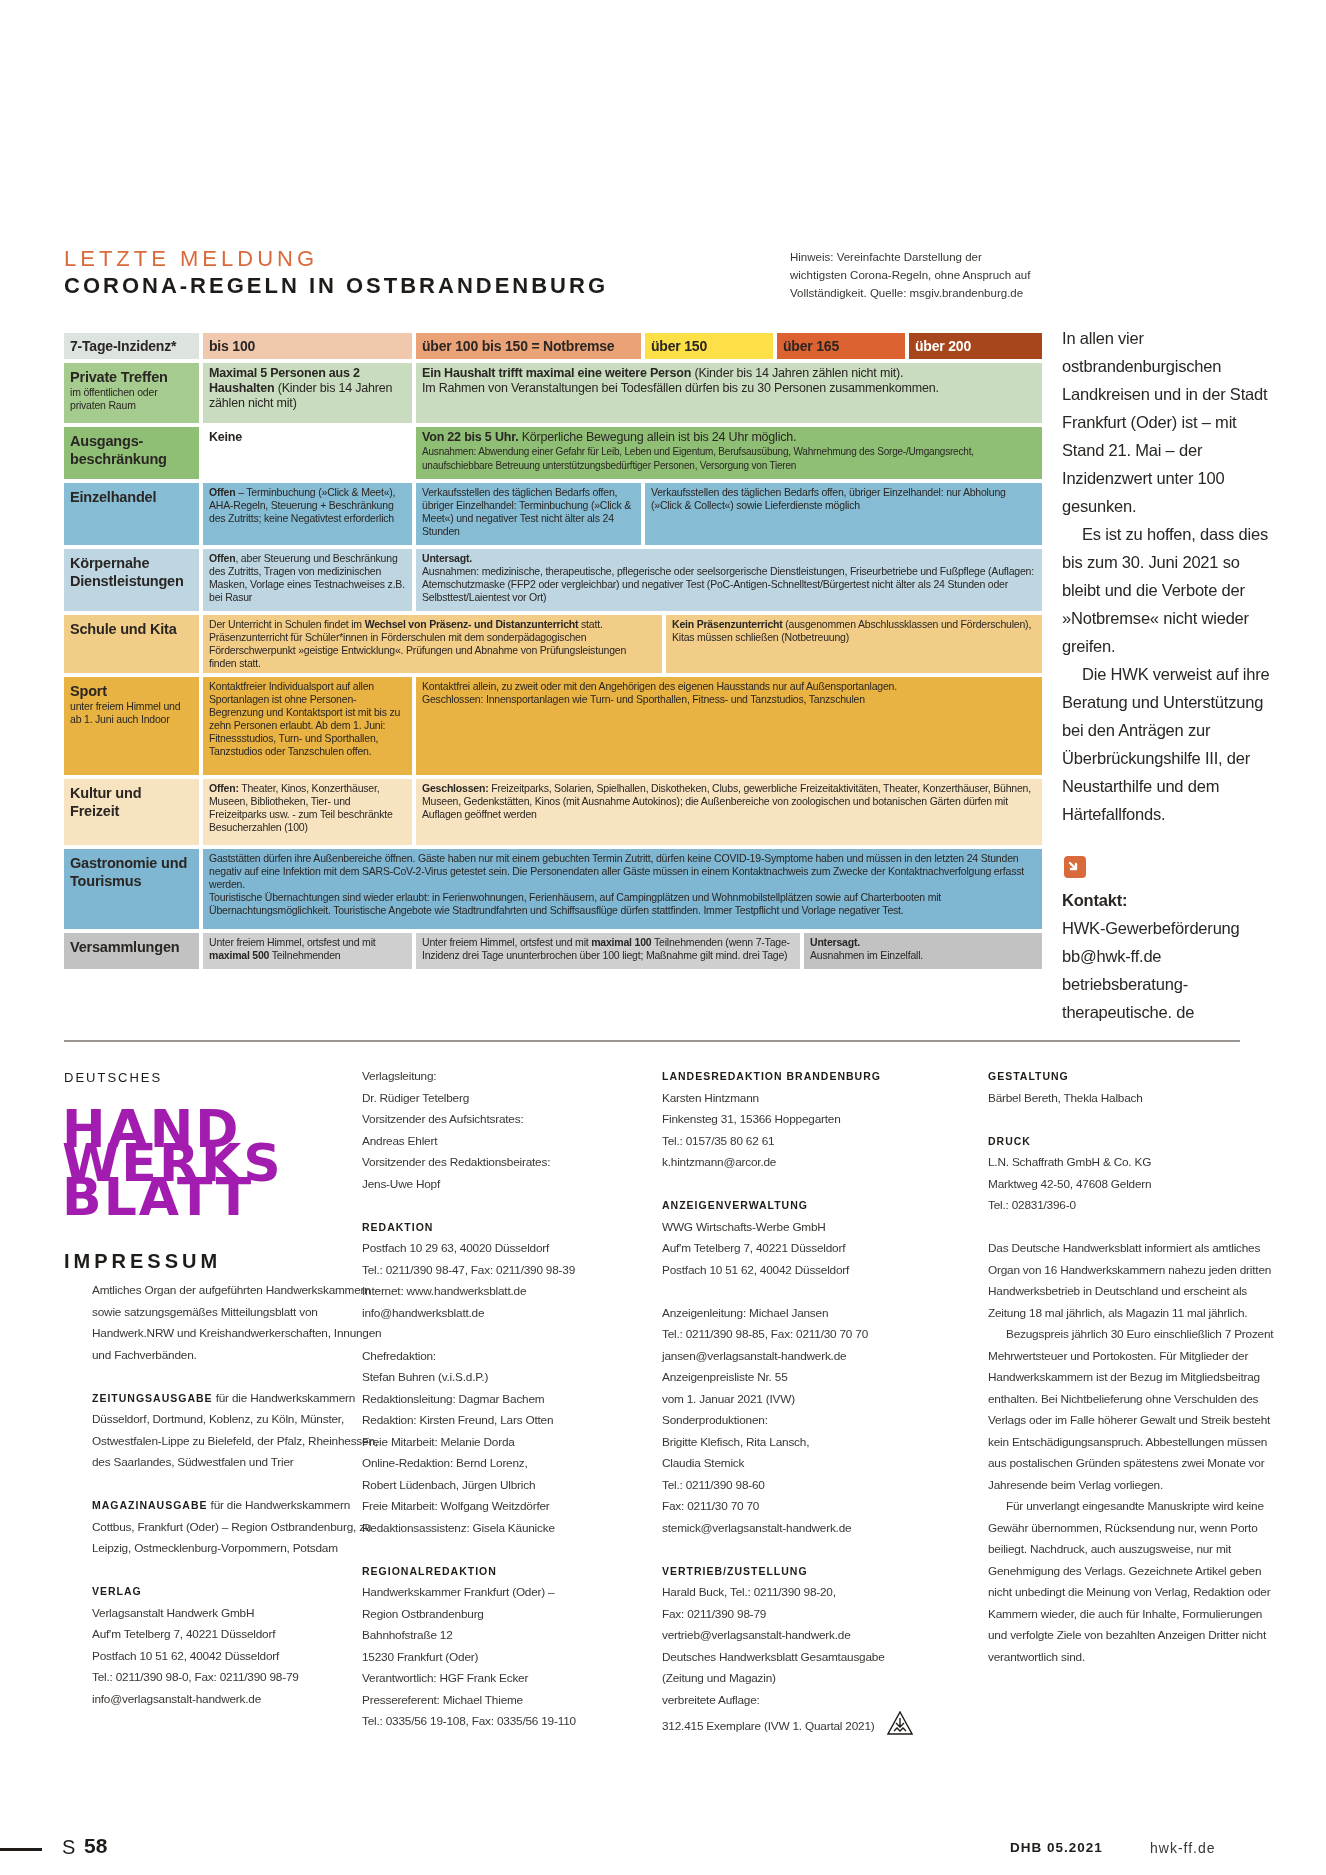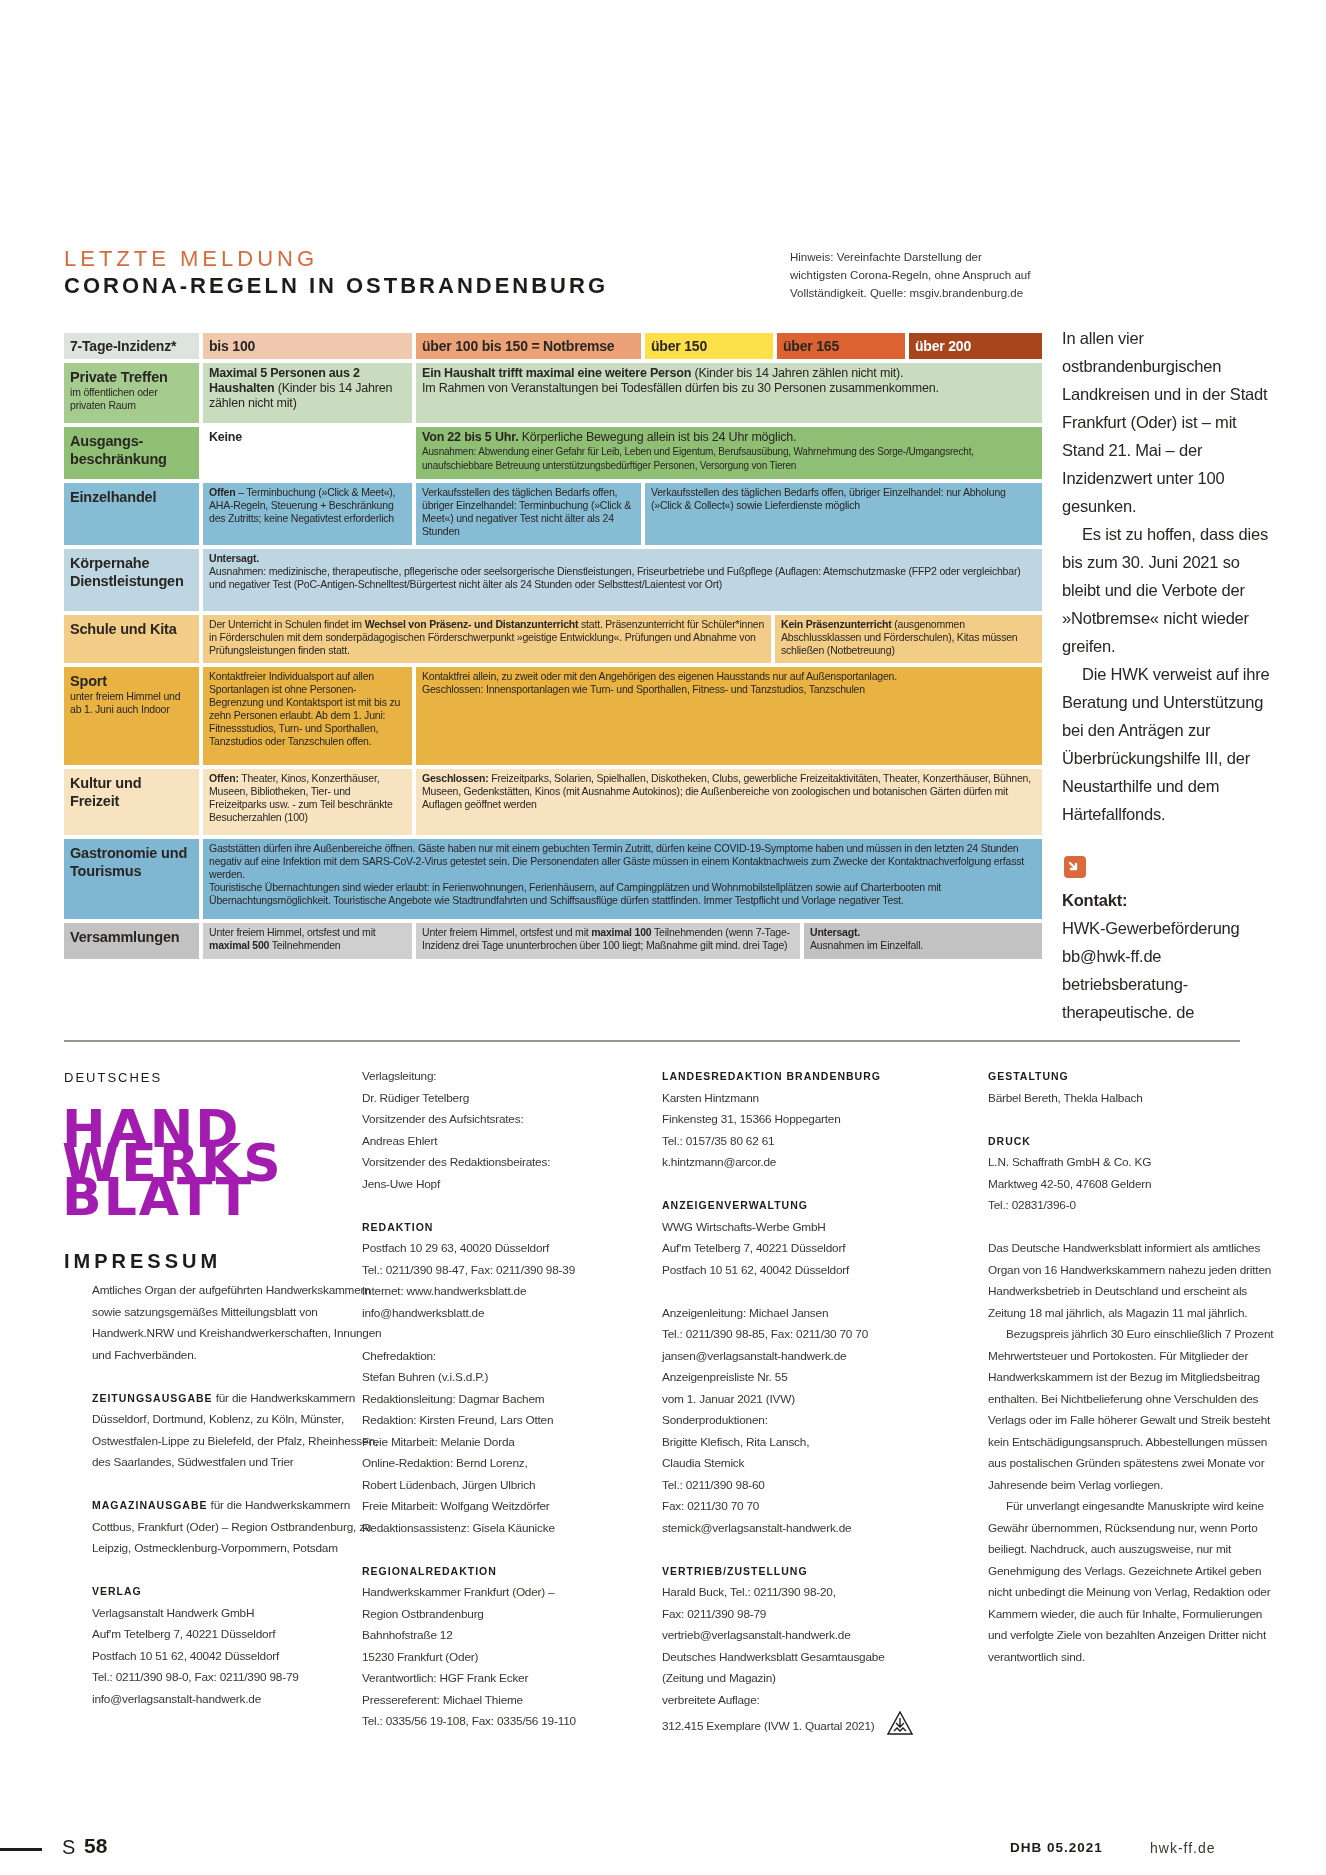--- a/index.html
+++ b/index.html
@@ -91,26 +91,27 @@
 
   <div class="trow" style="min-height:62px">
     <div class="cell lab" style="background:#86bcd4">Einzelhandel</div>
     <div class="cell c1" style="background:#86bcd4"><b>Offen</b><span> – Terminbuchung (»Click &amp; Meet«), AHA-Regeln, Steuerung + Beschränkung des Zutritts; keine Negativtest erforderlich</span></div>
     <div class="cell c2" style="background:#86bcd4">Verkaufsstellen des täglichen Bedarfs offen, übriger Einzelhandel: Terminbuchung (»Click &amp; Meet«) und negativer Test nicht älter als 24 Stunden</div>
     <div class="cell rest" style="background:#86bcd4">Verkaufsstellen des täglichen Bedarfs offen, übriger Einzelhandel: nur Abholung (»Click &amp; Collect«) sowie Lieferdienste möglich</div>
   </div>
 
   <div class="trow" style="min-height:62px">
     <div class="cell lab" style="background:#bdd6e2">Körpernahe Dienstleistungen</div>
+    <div class="cell c1" style="background:#bdd6e2"><b>Offen</b><span>, aber Steuerung und Beschränkung des Zutritts, Tragen von medizinischen Masken, Vorlage eines Testnachweises z.B. bei Rasur</span></div>
     <div class="cell rest" style="background:#bdd6e2"><b>Untersagt.</b><br><span>Ausnahmen: medizinische, therapeutische, pflegerische oder seelsorgerische Dienstleistungen, Friseurbetriebe und Fußpflege (Auflagen: Atemschutzmaske (FFP2 oder vergleichbar) und negativer Test (PoC-Antigen-Schnelltest/Bürgertest nicht älter als 24 Stunden oder Selbsttest/Laientest vor Ort)</span></div>
   </div>
 
   <div class="trow" style="min-height:48px">
     <div class="cell lab" style="background:#f2cd88">Schule und Kita</div>
-    <div class="cell" style="width:568px;flex:none;background:#f2cd88"><span>Der Unterricht in Schulen findet im </span><b>Wechsel von Präsenz- und Distanzunterricht</b><span> statt. Präsenzunterricht für Schüler*innen in Förderschulen mit dem sonderpädagogischen Förderschwerpunkt »geistige Entwicklung«. Prüfungen und Abnahme von Prüfungsleistungen finden statt.</span></div>
+    <div class="cell" style="width:459px;flex:none;background:#f2cd88"><span>Der Unterricht in Schulen findet im </span><b>Wechsel von Präsenz- und Distanzunterricht</b><span> statt. Präsenzunterricht für Schüler*innen in Förderschulen mit dem sonderpädagogischen Förderschwerpunkt »geistige Entwicklung«. Prüfungen und Abnahme von Prüfungsleistungen finden statt.</span></div>
     <div class="cell rest" style="background:#f2cd88"><b>Kein Präsenzunterricht</b><span> (ausgenommen Abschlussklassen und Förderschulen), Kitas müssen schließen (Notbetreuung)</span></div>
   </div>
 
   <div class="trow" style="min-height:98px">
     <div class="cell lab" style="background:#e8b342">
       <span>Sport</span>
       <span class="sub">unter freiem Himmel und ab 1. Juni auch Indoor</span>
     </div>
     <div class="cell c1" style="background:#e8b342">Kontaktfreier Individualsport auf allen Sportanlagen ist ohne Personen-Begrenzung und Kontaktsport ist mit bis zu zehn Personen erlaubt. Ab dem 1. Juni: Fitnessstudios, Turn- und Sporthallen, Tanzstudios oder Tanzschulen offen.</div>
     <div class="cell rest" style="background:#e8b342"><span>Kontaktfrei allein, zu zweit oder mit den Angehörigen des eigenen Hausstands nur auf Außensportanlagen.</span><br><span>Geschlossen: Innensportanlagen wie Turn- und Sporthallen, Fitness- und Tanzstudios, Tanzschulen</span></div>

